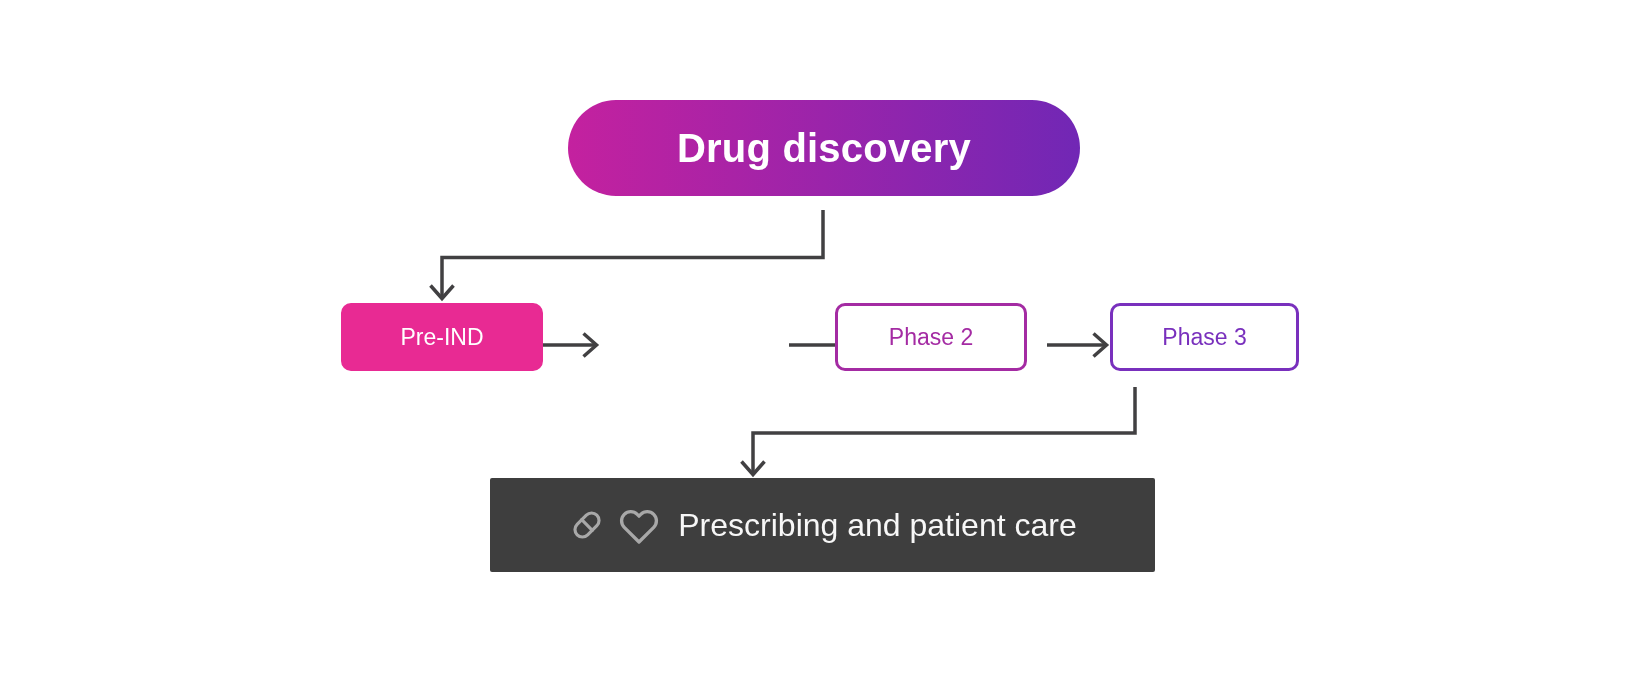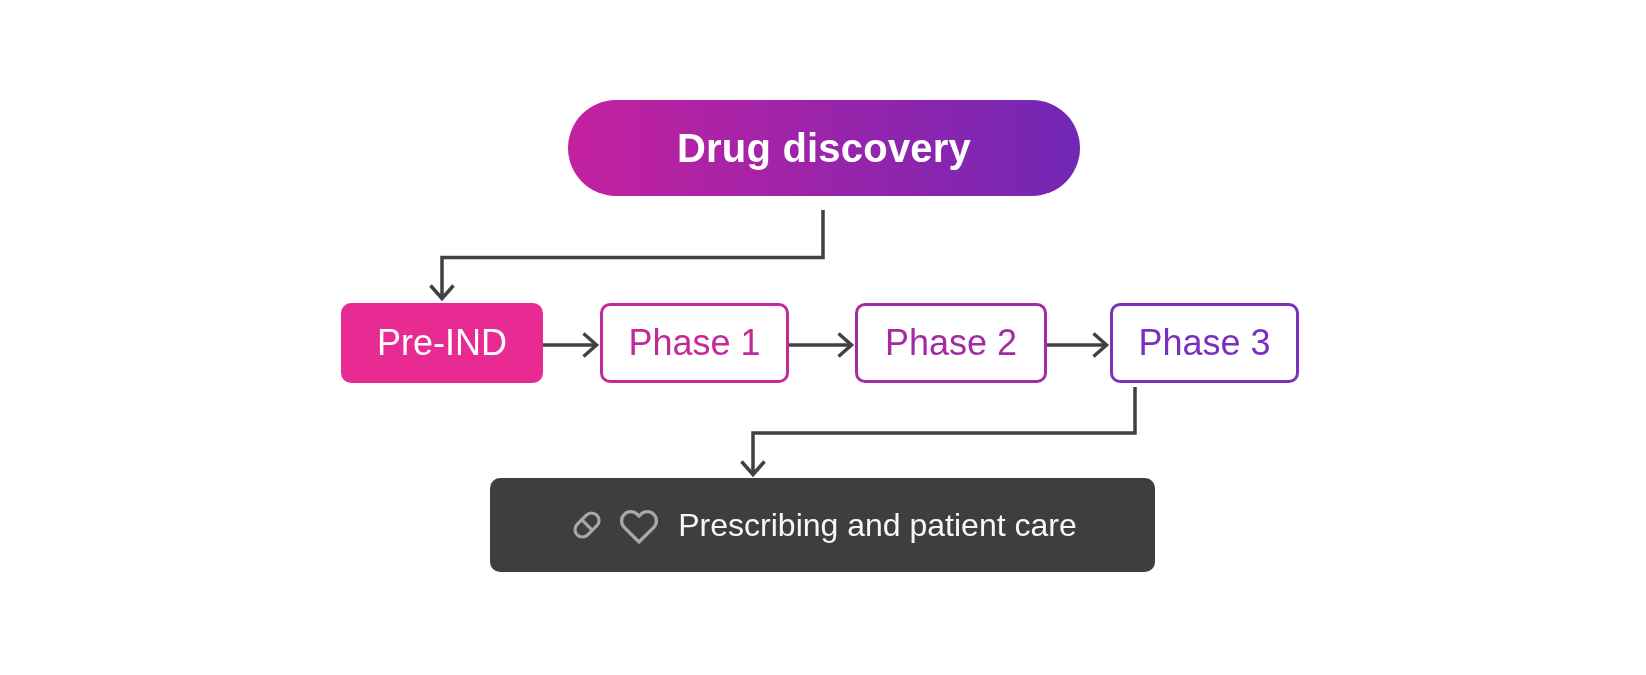--- a/index.html
+++ b/index.html
@@ -34,36 +34,36 @@
     width: 512px; height: 96px;
     border-radius: 55px;
     background: linear-gradient(90deg, var(--g1), var(--g2));
     color: var(--ink);
     font-size: 40px;
     font-weight: 700;
     letter-spacing: 0.2px;
   }
   .stage {
     top: 303px;
-    height: 80px;
+    height: 68px;
     border-radius: 10px;
     background: var(--fill);
     border: 3px solid var(--border);
     color: var(--ink);
-    font-size: 36px;
+    font-size: 23px;
     font-weight: 500;
   }
   .stage-pre-ind { left: 341px; width: 202px; }
   .stage-phase-1 { left: 600px; width: 189px; }
-  .stage-phase-2 { left: 855px; width: 192px; }
+  .stage-phase-2 { left: 835px; width: 192px; }
   .stage-phase-3 { left: 1110px; width: 189px; text-align: center; }
   .node-end {
     left: 490px; top: 478px;
     width: 665px; height: 94px;
-    border-radius: 10px;
+    border-radius: 2px;
     background: var(--fill);
     color: var(--ink);
     font-size: 32px;
     font-weight: 400;
     gap: 13px;
   }
   .node-end .icon {
     display: inline-flex;
     color: var(--icon);
   }
@@ -98,23 +98,20 @@
   </svg>
 
   <div class="node node-title" style="--g1: #c4219f; --g2: #7127b5; --ink: #ffffff;">
     <span>Drug discovery</span>
   </div>
 
   <div class="node stage stage-pre-ind" style="--fill: #e82a93; --border: #e82a93; --ink: #ffffff;">
     <span>Pre-IND</span>
   </div>
 
-  <div class="node stage stage-phase-1" style="--fill: #ffffff; --border: #c32a97; --ink: #c32a97;">
-    <span>Phase 1</span>
-  </div>
 
   <div class="node stage stage-phase-2" style="--fill: #ffffff; --border: #a42ba3; --ink: #a42ba3;">
     <span>Phase 2</span>
   </div>
 
   <div class="node stage stage-phase-3" style="--fill: #ffffff; --border: #7930bd; --ink: #7930bd;">
     <span>Phase 3</span>
   </div>
 
   <div class="node node-end" style="--fill: #3e3e3e; --ink: #f7f7f7; --icon: #a8a8a8;">

